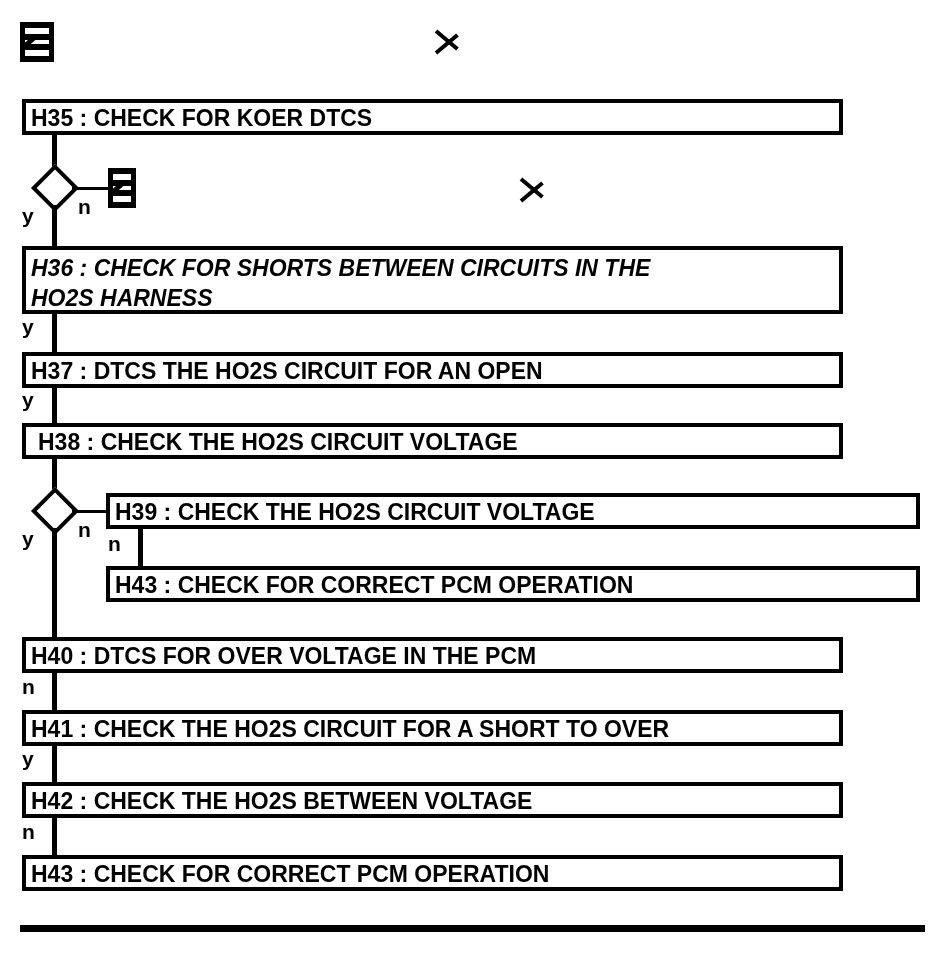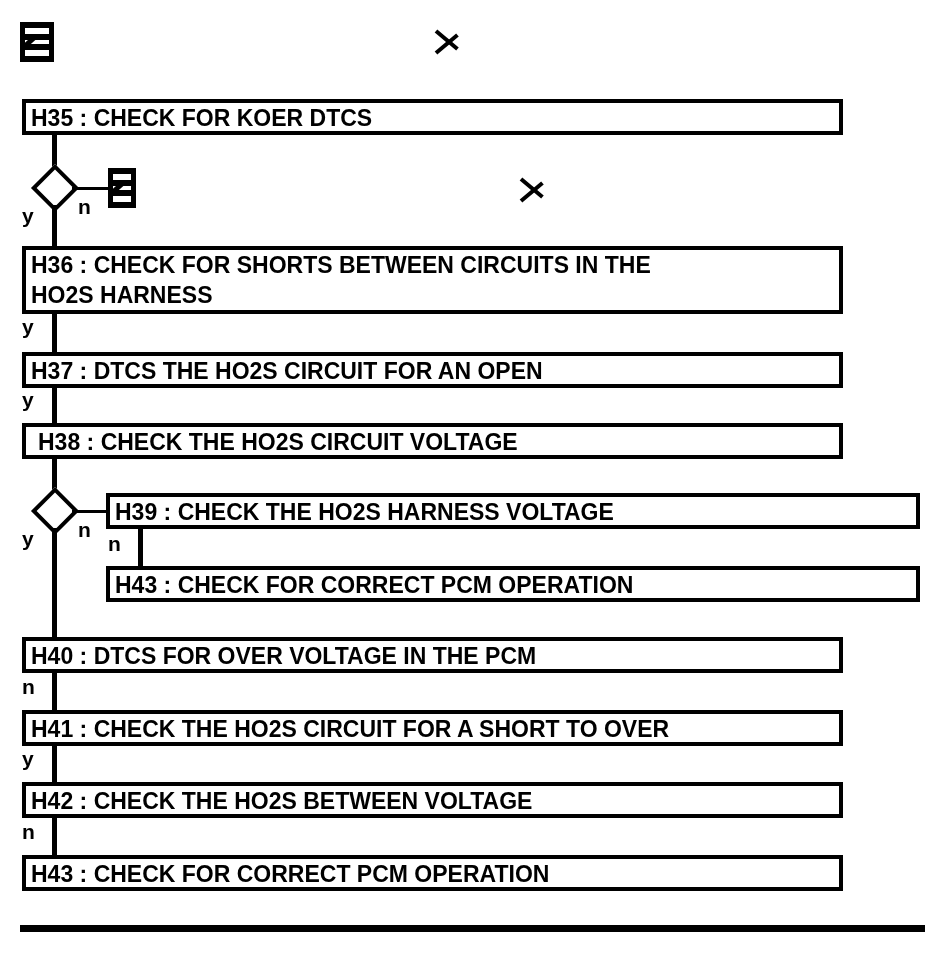--- a/index.html
+++ b/index.html
@@ -177,21 +177,21 @@
     <div class="tofu-bar mid-top"></div>
     <div class="tofu-bar mid-bot"></div>
     <div class="tofu-slash"></div>
   </div>
 
   <div class="chevron" style="left:521px; top:168px;"></div>
 
   <div class="vline" style="left:52px; top:205px; height:43px;"></div>
   <span class="branch-label" style="left:22px; top:205px;">y</span>
 
-  <div class="step-box" style="left:22px; top:246px; width:821px; height:68px; align-items:flex-end; padding-top:3px;">
+  <div class="step-box" style="left:22px; top:246px; width:821px; height:68px; align-items:flex-start; padding-top:3px;font-style:italic;">
     <span class="step-label">H36 : CHECK FOR SHORTS BETWEEN CIRCUITS IN THE
 HO2S HARNESS</span>
   </div>
 
   <div class="vline" style="left:52px; top:314px; height:39px;"></div>
   <span class="branch-label" style="left:22px; top:316px;">y</span>
 
   <div class="step-box" style="left:22px; top:352px; width:821px; height:36px;">
     <span class="step-label">H37 : DTCS THE HO2S CIRCUIT FOR AN OPEN</span>
   </div>
@@ -204,21 +204,21 @@
   </div>
 
   <div class="vline" style="left:52px; top:459px; height:35px;"></div>
 
   <div class="diamond" style="left:38px; top:494px;"></div>
 
   <div class="thin-hline" style="left:72px; top:510px; width:36px;"></div>
   <span class="branch-label" style="left:78px; top:519px;">n</span>
 
   <div class="step-box" style="left:106px; top:493px; width:814px; height:36px;">
-    <span class="step-label">H39 : CHECK THE HO2S HARNESS VOLTAGE</span>
+    <span class="step-label">H39 : CHECK THE HO2S CIRCUIT VOLTAGE</span>
   </div>
 
   <div class="vline" style="left:138px; top:529px; height:38px;"></div>
   <span class="branch-label" style="left:108px; top:533px;">n</span>
 
   <div class="step-box" style="left:106px; top:566px; width:814px; height:36px;">
     <span class="step-label">H43 : CHECK FOR CORRECT PCM OPERATION</span>
   </div>
 
   <div class="vline" style="left:52px; top:528px; height:111px;"></div>

